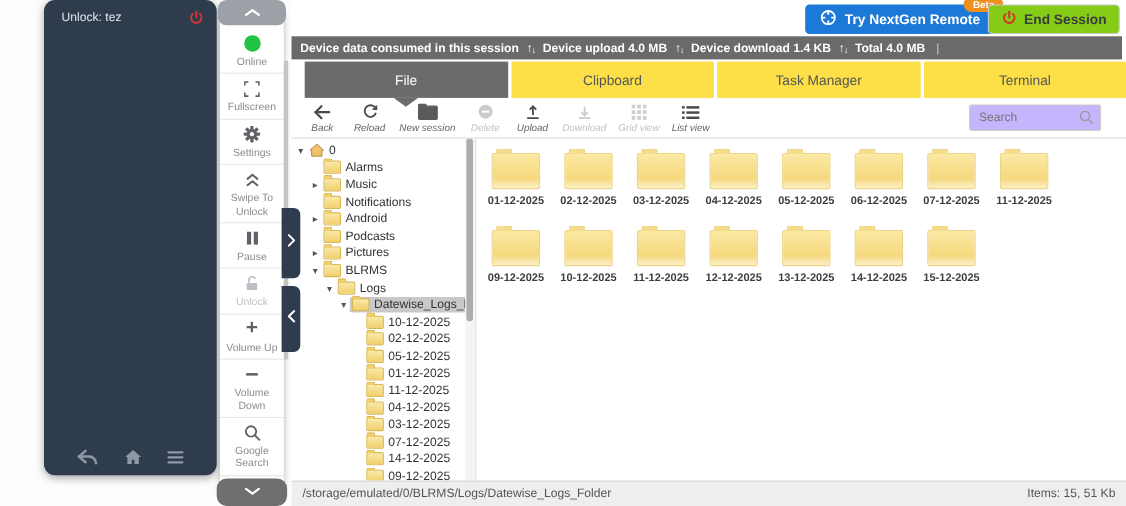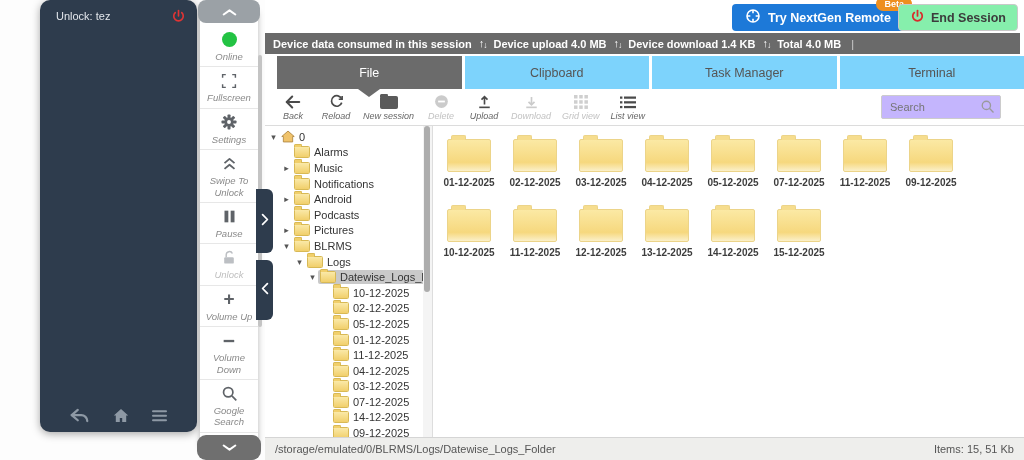--- a/index.html
+++ b/index.html
@@ -20,49 +20,49 @@
   .ctrl-sidebar{position:absolute;left:197px;top:0;width:65px;height:460px;}
   .ctrl-body{position:absolute;top:11px;left:3px;right:4px;bottom:13px;background:#fff;
     box-shadow:0 1px 6px rgba(0,0,0,.28);overflow:hidden;padding-top:15px;}
   .ctrl-top{position:absolute;top:0;left:1px;right:2px;height:23px;background:#9ba1a6;border-radius:8px;
     display:flex;align-items:center;justify-content:center;z-index:4;cursor:pointer;}
   .ctrl-bottom{position:absolute;bottom:0;left:0;right:1px;height:25px;background:#6f6f6f;border-radius:9px;
     display:flex;align-items:center;justify-content:center;z-index:4;cursor:pointer;}
   .ctrl-item{display:flex;flex-direction:column;align-items:center;padding:5px 2px 4px;border-top:1px solid #e7e7e7;cursor:pointer;}
   .ctrl-item:first-child{border-top:none;}
   .ctrl-ico{height:17px;display:flex;align-items:center;justify-content:center;}
-  .ctrl-label{font-size:9.5px;color:#8a8a8a;text-align:center;line-height:1.2;margin-top:3px;font-style:italic;}
+  .ctrl-label{font-size:9.5px;color:#8a8a8a;text-align:center;line-height:1.2;margin-top:3px;}
   .ctrl-item.disabled .ctrl-label{color:#bfbfbf;}
   .dot{width:15px;height:15px;border-radius:50%;background:#23c343;display:block;}
   .big-glyph{font-size:19px;font-weight:bold;color:#5f6368;line-height:16px;}
   .big-glyph.minus{font-size:21px;}
   .ctrl-scroll{position:absolute;right:0;top:55px;width:4px;height:272px;background:#c4c4c4;border-radius:2px;z-index:5;}
   
   .handle{position:absolute;left:256px;width:17px;background:#2e3c4d;z-index:6;cursor:pointer;
     display:flex;align-items:center;justify-content:center;border-radius:0 6px 6px 0;}
   .handle-right{top:189px;height:64px;}
   .handle-left{top:260px;height:60px;}
   
   .main{position:absolute;left:265px;top:0;width:759px;height:460px;background:#fff;}
   .top-bar{position:absolute;top:0;left:0;right:0;height:33px;background:#fff;}
   .nextgen-btn{position:absolute;right:120px;top:4px;height:27px;background:#1d79d8;color:#fff;border:none;
     border-radius:4px;font-weight:bold;font-size:12.5px;display:flex;align-items:center;gap:7px;padding:0 13px;
     font-family:"Liberation Sans",sans-serif;cursor:pointer;}
   .beta{position:absolute;top:-7px;right:-8px;background:#ee8f1e;color:#fff;font-size:9px;font-weight:bold;
     padding:2px 8px;border-radius:7px;}
-  .end-btn{position:absolute;right:6px;top:4px;height:27px;background:#86efac;border:1px solid #c9c9c9;
+  .end-btn{position:absolute;right:6px;top:4px;height:27px;background:#84cc16;border:1px solid #c9c9c9;
     border-radius:4px;font-weight:bold;font-size:12.5px;color:#3c3c3c;display:flex;align-items:center;gap:6px;
     padding:0 11px;font-family:"Liberation Sans",sans-serif;cursor:pointer;text-align:right;}
   .stats-bar{position:absolute;top:33px;left:0;right:4px;height:21px;background:#6a6a6a;color:#fff;
     display:flex;align-items:center;font-size:11px;font-weight:bold;padding-left:8px;gap:7px;white-space:nowrap;}
   .ud-arrows{font-size:11px;font-weight:bold;letter-spacing:-1px;}
   .ud-arrows i{font-style:normal;font-size:8.5px;vertical-align:-1px;}
   .stat-pipe{color:#cfcfcf;font-weight:normal;margin-left:3px;}
   .tabs{position:absolute;top:56px;left:12px;right:0;height:33px;display:flex;gap:3px;}
-  .tab{flex:1;background:#7dd3fc;color:#555;display:flex;align-items:center;justify-content:center;
+  .tab{flex:1;background:#fde047;color:#555;display:flex;align-items:center;justify-content:center;
     font-size:12.5px;position:relative;cursor:pointer;}
   .tab.active{background:#6b6b6b;color:#fff;}
   .tab-pointer{position:absolute;bottom:-8px;left:50%;margin-left:-11px;width:0;height:0;z-index:3;
     border-left:11px solid transparent;border-right:11px solid transparent;border-top:8px solid #6b6b6b;}
   .toolbar{position:absolute;top:89px;left:0;right:0;height:37px;border-bottom:1px solid #dcdcdc;
     display:flex;align-items:center;padding:0 9px;box-sizing:border-box;}
   .tool-buttons{display:flex;gap:5px;align-items:flex-start;}
   .tool-btn{display:flex;flex-direction:column;align-items:center;min-width:32px;padding:1px 3px;cursor:pointer;}
   .tool-btn.disabled{cursor:default;}
   .tool-ico{height:16px;display:flex;align-items:flex-end;justify-content:center;}
@@ -590,20 +590,24 @@
         <div class="grid-cell">
           <div class="folder-ico"></div>
           <div class="grid-label">04-12-2025</div>
         </div>
         <div class="grid-cell">
           <div class="folder-ico"></div>
           <div class="grid-label">05-12-2025</div>
         </div>
         <div class="grid-cell">
           <div class="folder-ico"></div>
+          <div class="grid-label">06-12-2025</div>
+        </div>
+        <div class="grid-cell">
+          <div class="folder-ico"></div>
           <div class="grid-label">07-12-2025</div>
         </div>
         <div class="grid-cell">
           <div class="folder-ico"></div>
           <div class="grid-label">11-12-2025</div>
         </div>
         <div class="grid-cell">
           <div class="folder-ico"></div>
           <div class="grid-label">09-12-2025</div>
         </div>

